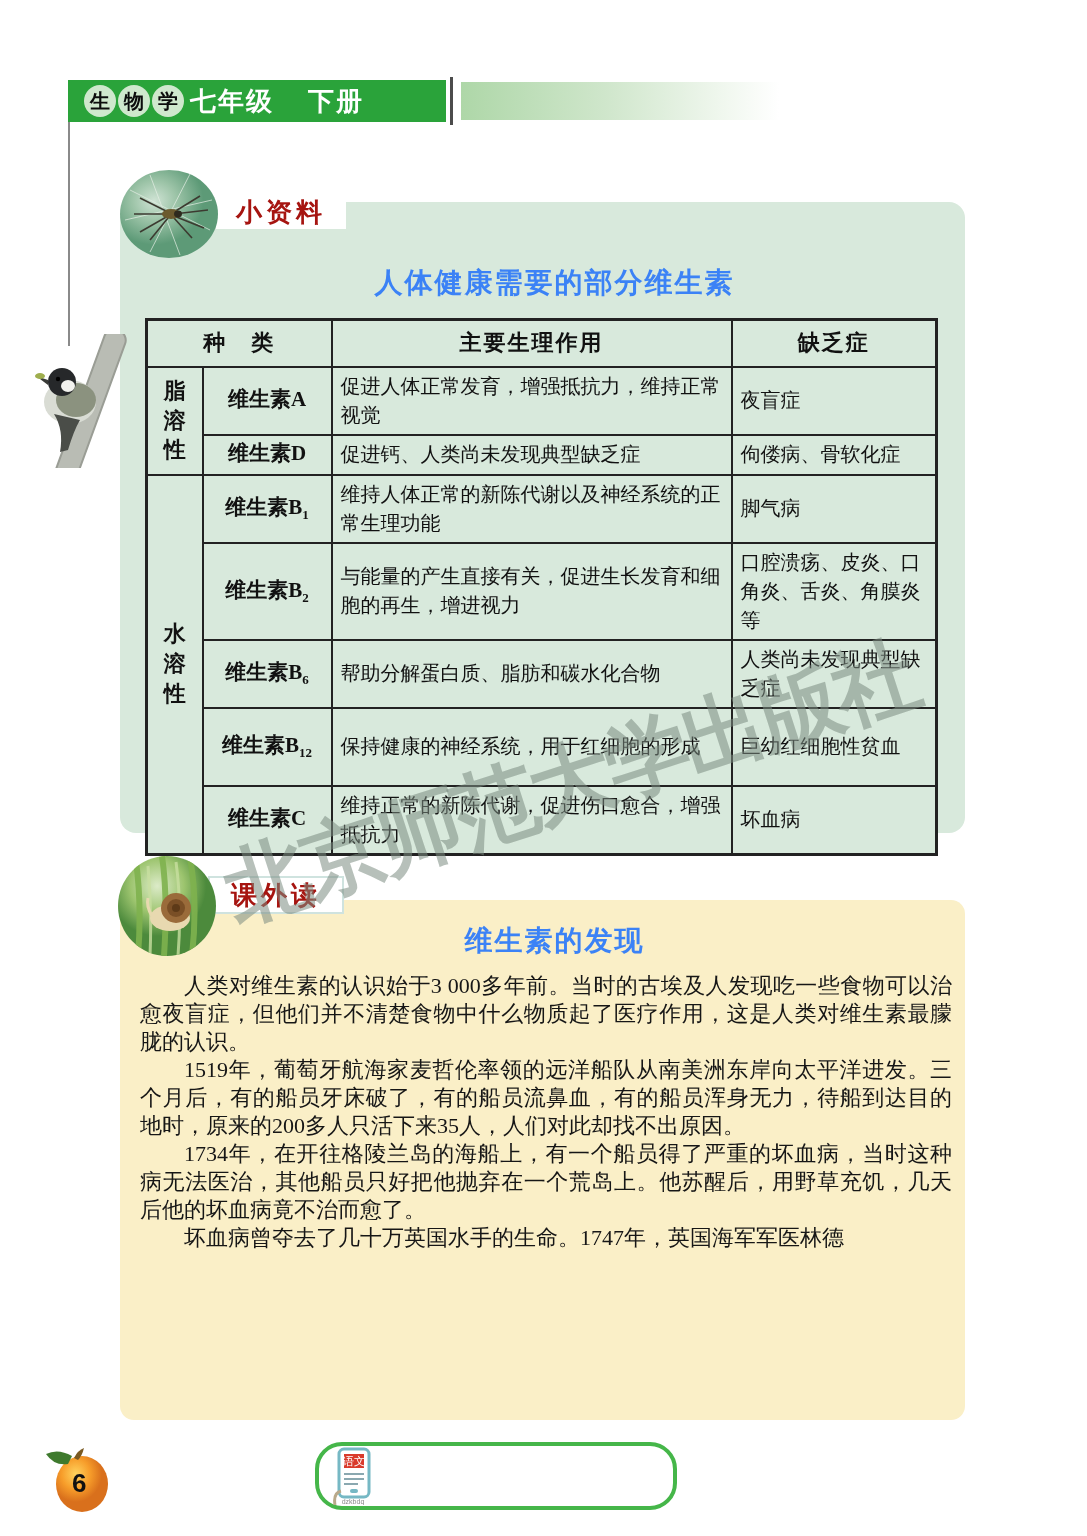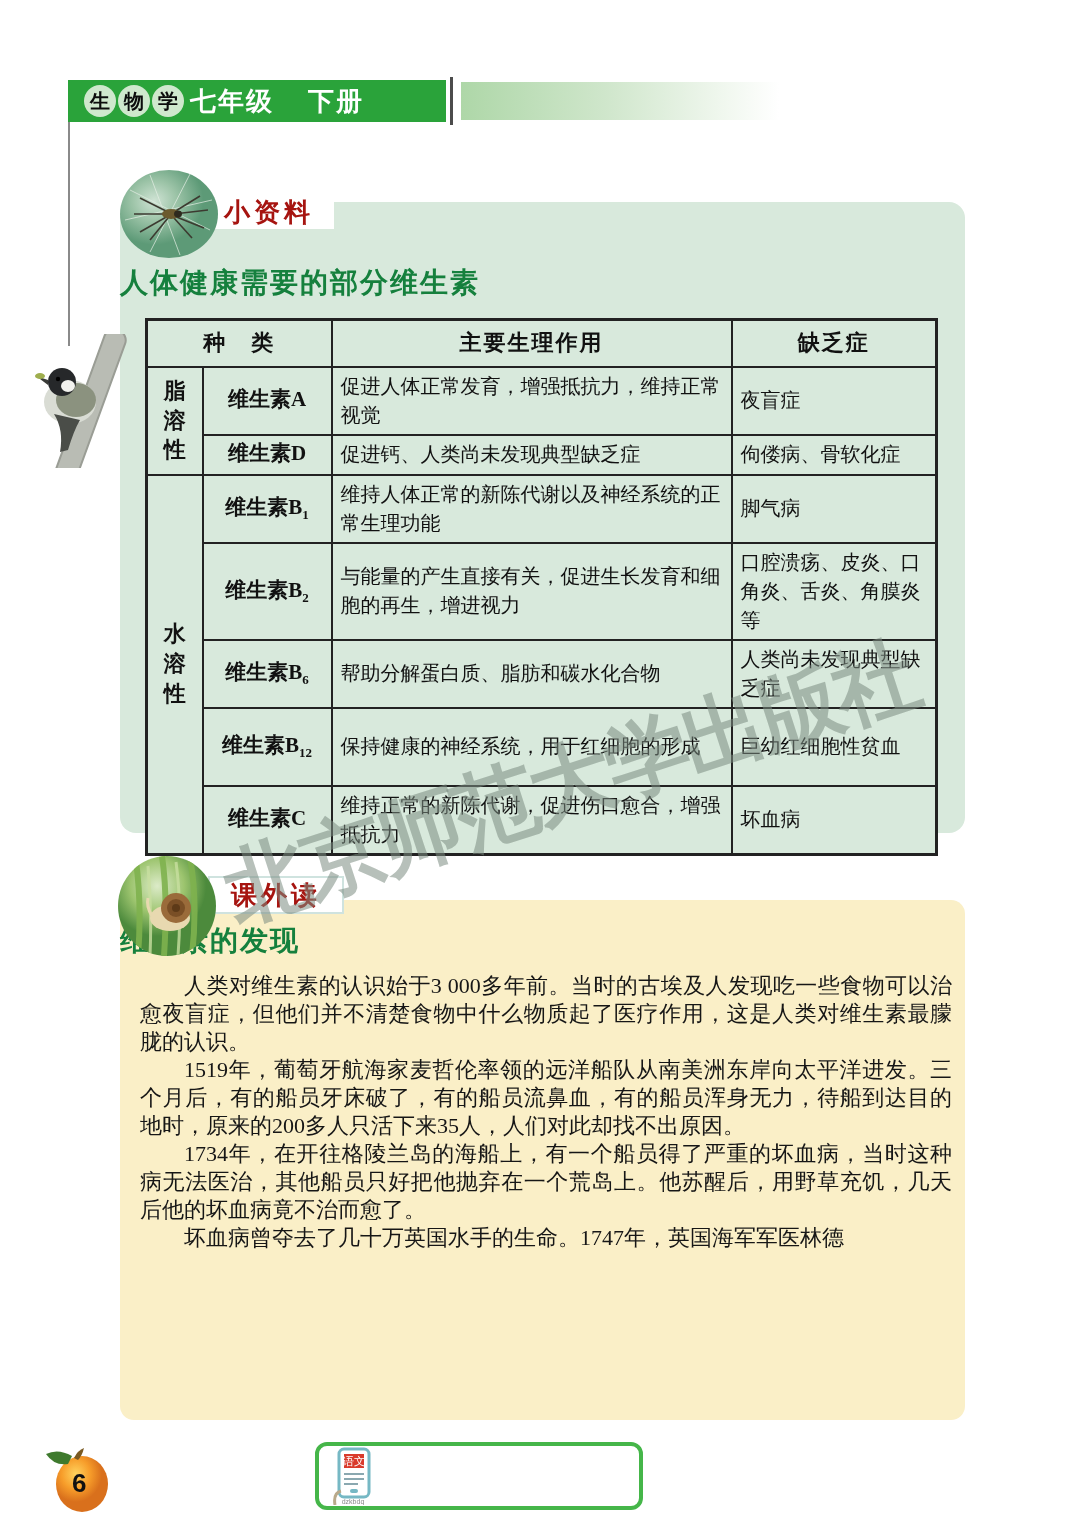--- a/index.html
+++ b/index.html
@@ -42,23 +42,24 @@
     color:#a61410; font-weight:bold; font-size:26px; letter-spacing:4px;
     font-family:"Liberation Sans", sans-serif;
   }
 
   
   .panel-mint {
     position:absolute; left:120px; top:202px; width:845px; height:631px;
     background:#d8e9dc; border-radius:16px; z-index:1;
   }
   .panel-title {
-    position:absolute; width:845px; 
-    color:#15803d; font-weight:bold; font-size:28px; letter-spacing:2px; z-index:2;
-    font-family:"Liberation Sans", sans-serif;
+    position:absolute; width:845px; text-align:center;
+    color:#3b82f6; font-weight:bold; font-size:28px; letter-spacing:2px; z-index:2;
+    font-family:"Liberation Sans", sans-serif;
+    margin-left:12px;
   }
   .title-tidbit { left:120px; top:264px; }
 
   
   table.vitamin {
     position:absolute; left:145px; top:318px; width:790px; z-index:2;
     border-collapse:collapse; table-layout:fixed;
     font-family:"Liberation Serif", serif;
   }
   table.vitamin col.c-cat  { width:56px; }
@@ -115,22 +116,22 @@
   }
   .label-box-reading { border:2px solid #cfe3df; }
 
   
   .page-number-fruit { position:absolute; left:44px; top:1444px; width:70px; height:70px; z-index:2; }
   .page-number {
     position:absolute; left:72px; top:1468px; font-size:26px; font-weight:bold; color:#111; z-index:3;
     font-family:"Liberation Sans", sans-serif;
   }
   .wechat-box {
-    position:absolute; left:315px; top:1442px; width:328px; height:68px; z-index:2;
-    background:#ffffff; border:4px solid #45b649; border-radius:12px;
+    position:absolute; left:315px; top:1442px; width:362px; height:68px; z-index:2;
+    background:#ffffff; border:4px solid #45b649; border-radius:27px;
     display:flex; align-items:center; padding:2px 10px 2px 12px;
   }
   .phone-icon { width:44px; height:58px; flex:0 0 auto; }
   .wechat-text { flex:1; text-align:center; color:#3cb34a; font-weight:bold; line-height:26px; }
   .wechat-line1 { font-size:22px; letter-spacing:1px; }
   .wechat-line2 { font-size:22px; letter-spacing:1px; }
 
   .bird { position:absolute; left:24px; top:334px; width:104px; height:134px; z-index:2; }
 </style>
 </head>
@@ -189,21 +190,21 @@
           <path d="M48 48 L30 70"></path>
         <path d="M54 42 L80 26"></path>
           <path d="M54 44 L88 40"></path>
           <path d="M54 46 L84 58"></path>
           <path d="M54 48 L72 68"></path>
       </g>
       <ellipse cx="51" cy="44" rx="9" ry="5" fill="#6b5a2e"></ellipse>
       <ellipse cx="58" cy="44" rx="4" ry="3.4" fill="#2e2a1e"></ellipse>
     </svg>
   </div>
-  <div class="label-box" style="left:204px; top:195px; width:130px; height:34px;">
+  <div class="label-box" style="left:216px; top:195px; width:130px; height:34px;">
     <span class="label-text">小资料</span>
   </div>
 
   <div class="panel-title title-tidbit">人体健康需要的部分维生素</div>
 
   <table class="vitamin">
     <colgroup>
         <col class="c-cat">
         <col class="c-name">
         <col class="c-fun">

